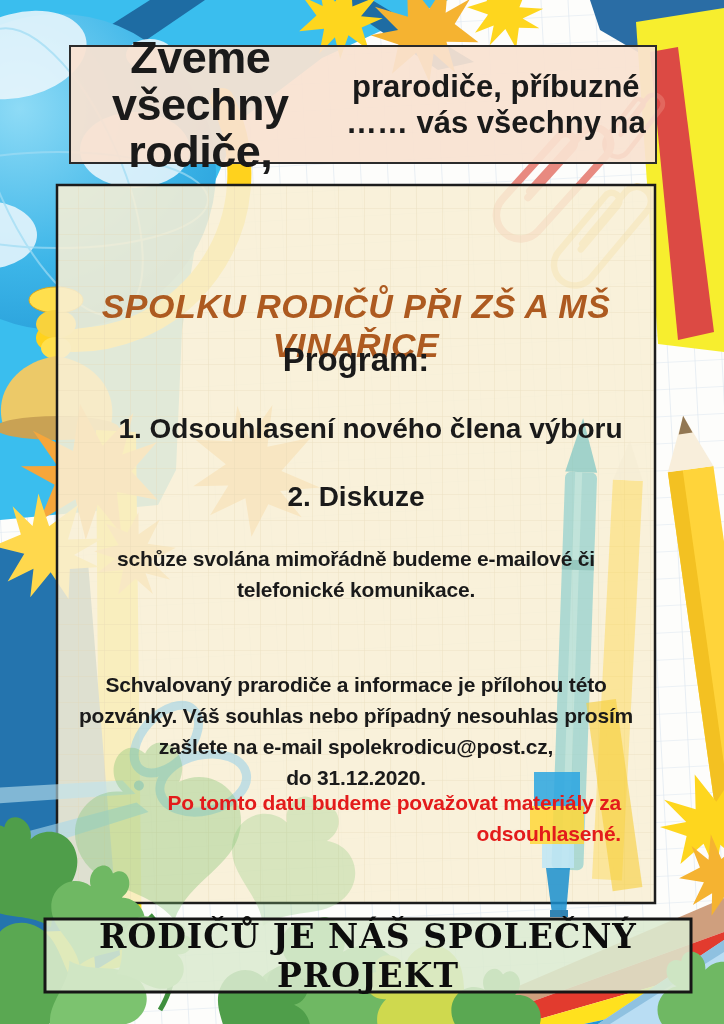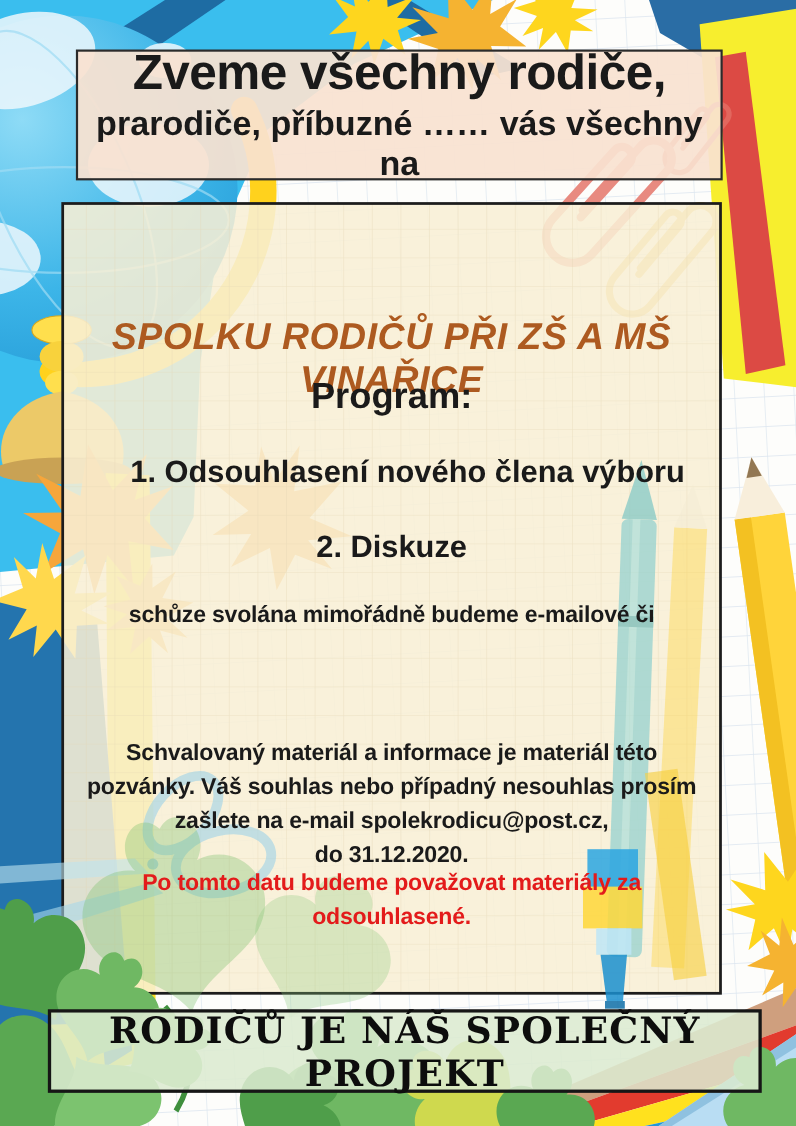--- a/index.html
+++ b/index.html
@@ -1,39 +1,39 @@
 <!DOCTYPE html>
 <html><head>
 <meta charset="utf-8">
 <style>
   html,body{margin:0;padding:0;background:#ffffff;}
   .canvas{position:relative;width:724px;height:1024px;overflow:hidden;
           font-family:"Liberation Sans",sans-serif;color:#1a1a1a;}
   .bg-art{position:absolute;left:0;top:0;width:724px;height:1024px;}
 
-  .banner{position:absolute;display:flex;flex-direction:column;align-items:center;
+  .banner{position:absolute;display:flex;flex-direction:row;align-items:center;
           justify-content:center;text-align:center;}
   .header-banner{left:70px;top:46px;width:586px;height:117px;gap:5px;}
   .invite-h1{font-size:45px;font-weight:700;line-height:1.05;letter-spacing:-0.5px;}
   .invite-h2{font-size:31px;font-weight:700;}
 
   .panel{position:absolute;left:57px;top:185px;width:598px;height:718px;text-align:center;}
   .panel > div{position:absolute;left:0;right:0;}
   .meeting-title{top:20px;font-size:44px;font-weight:700;font-style:italic;
                  color:#c2632a;letter-spacing:2px;}
   .org-subtitle{top:102px;font-size:34px;font-weight:700;font-style:italic;
                 color:#ad5a20;letter-spacing:0.5px;}
   .program-heading{top:156px;font-size:33px;font-weight:700;}
   .program-item-1{top:228px;font-size:28px;font-weight:700;margin-left:29px;}
   .program-item-2{top:296px;font-size:28px;font-weight:700;}
   .para{font-size:21px;font-weight:700;line-height:31px;letter-spacing:-0.2px;}
   .para .ln{white-space:nowrap;}
   .covid-note{top:358px;}
   .approval-note{top:484px;}
-  .deadline-warning{top:602px;color:#e31b1b;padding:0 34px;}
+  .deadline-warning{top:602px;color:#e31b1b;padding:0 34px;text-align:right;}
 
   .footer-banner{left:45px;top:919px;width:646px;height:73px;}
   .footer-slogan{font-family:"DejaVu Serif","Liberation Serif",serif;
                  font-size:33px;font-weight:700;letter-spacing:1px;color:#0d0d0d;}
 </style>
 </head>
 <body>
 
 <div class="canvas">
 
@@ -207,23 +207,24 @@
     <div class="invite-h2">prarodiče, příbuzné …… vás všechny na</div>
   </div>
 
   <div class="panel">
     <div class="org-subtitle">SPOLKU RODIČŮ PŘI ZŠ A MŠ VINAŘICE</div>
     <div class="program-heading">Program:</div>
     <div class="program-item-1">1. Odsouhlasení nového člena výboru</div>
     <div class="program-item-2">2. Diskuze</div>
     <div class="para covid-note">
       <div class="ln">schůze svolána mimořádně budeme e-mailové či</div>
+      <div class="ln">telefonické komunikace.</div>
     </div>
     <div class="para approval-note">
-      <div class="ln">Schvalovaný materiál a informace je materiál této</div>
+      <div class="ln">Schvalovaný prarodiče a informace je přílohou této</div>
       <div class="ln">pozvánky. Váš souhlas nebo případný nesouhlas prosím</div>
       <div class="ln">zašlete na e-mail spolekrodicu@post.cz,</div>
       <div class="ln">do 31.12.2020.</div>
     </div>
     <div class="para deadline-warning">Po tomto datu budeme považovat materiály za odsouhlasené.</div>
   </div>
 
   <div class="banner footer-banner">
     <div class="footer-slogan">RODIČŮ JE NÁŠ SPOLEČNÝ PROJEKT</div>
   </div>

